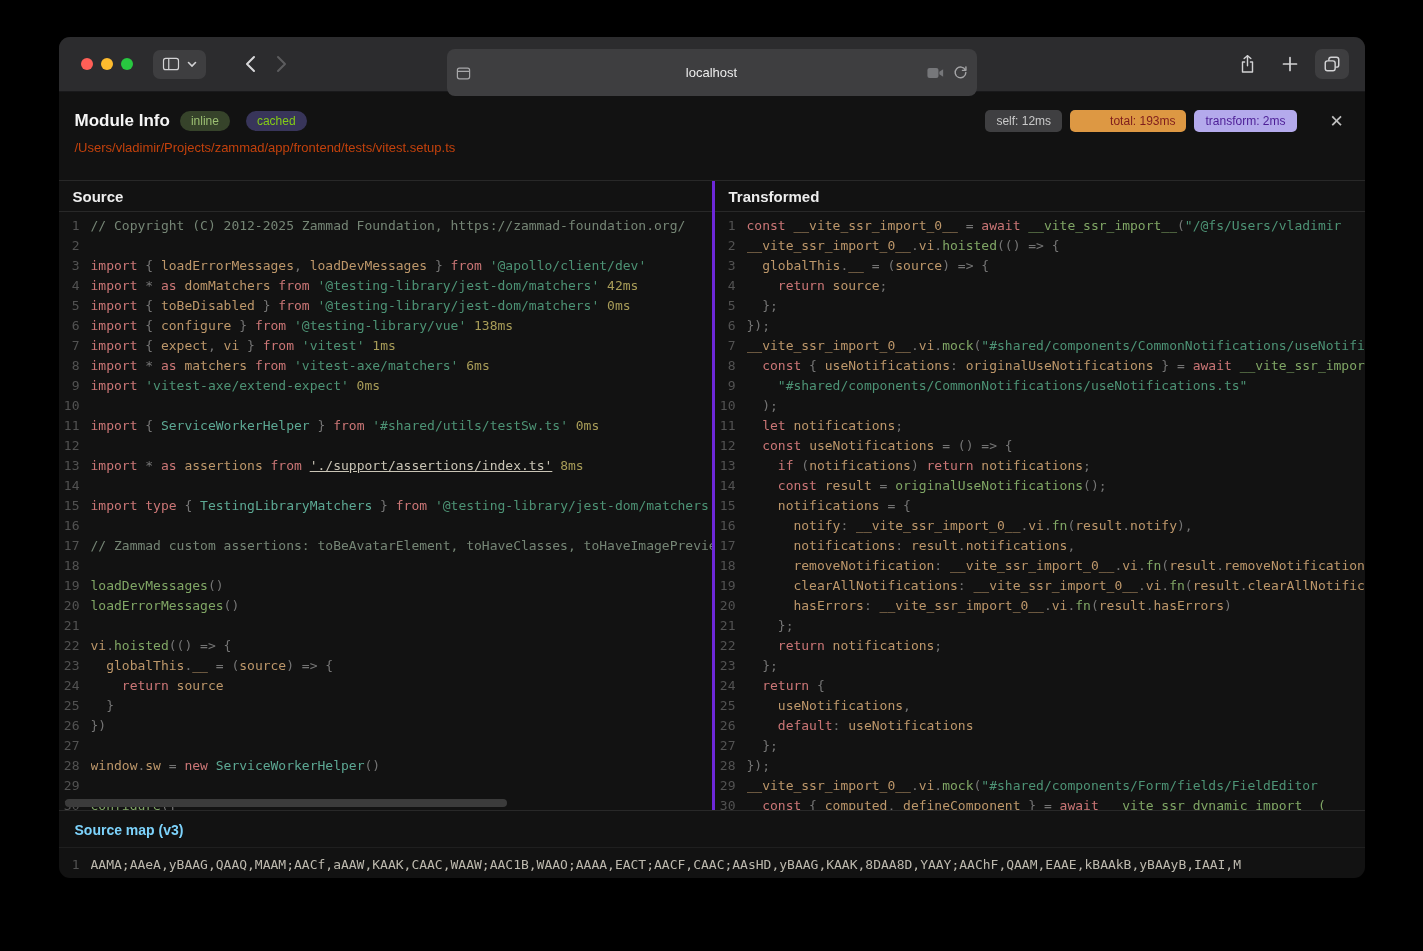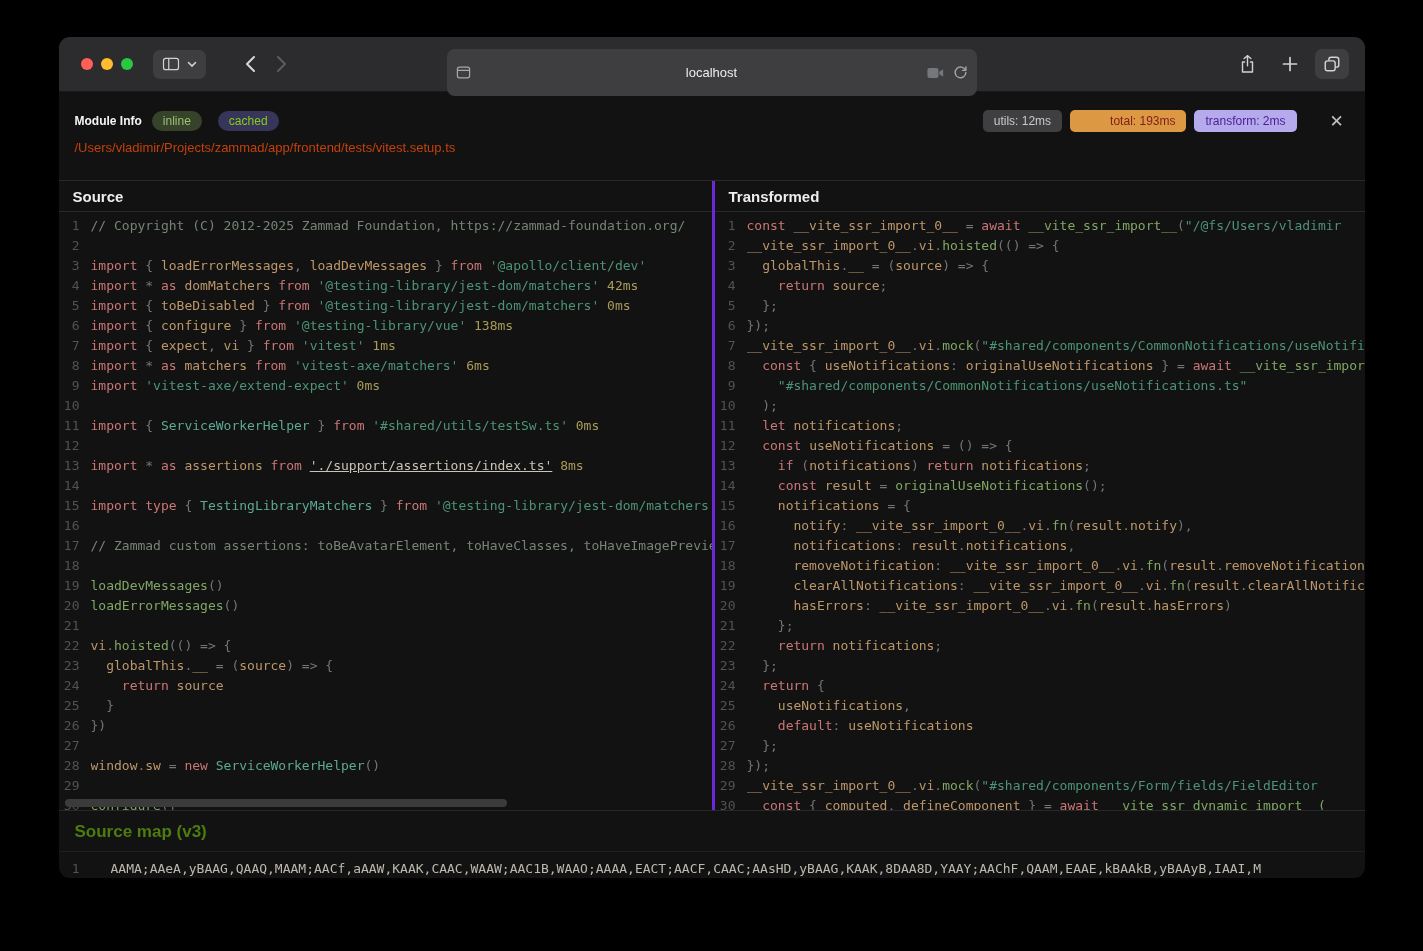--- a/index.html
+++ b/index.html
@@ -27,41 +27,41 @@
     display:flex; align-items:center; gap:7px; color:#d2d2d4; margin-right:28px; cursor:default;
   }
   .nav-btn {
     background:none; border:none; width:32px; height:32px; padding:0;
     display:flex; align-items:center; justify-content:center; color:#d8d8da; cursor:default;
   }
   .nav-btn.disabled { color:#5c5c5e; }
   .url-field {
     position:absolute; left:50%; transform:translateX(-50%); top:12px;
     width:530px; height:47px; background:#3e3e40; border-radius:8px;
-    display:flex; align-items:center; padding:16px 9px;
+    display:flex; align-items:flex-end; padding:16px 9px;
   }
   .url-text {
     position:absolute; left:0; right:0; text-align:center;
     font-size:13px; color:#ededed; pointer-events:none;
   }
   .page-settings { color:#a8a8aa; z-index:1; display:flex; }
   .url-right { margin-left:auto; display:flex; gap:9px; align-items:center; z-index:1; }
   .cam-ic { color:#76777a; display:flex; }
   .refresh-ic { color:#a4a4a6; display:flex; }
   .toolbar-right { margin-left:auto; display:flex; gap:8px; align-items:center; padding-right:4px; }
   .tb-btn {
     width:34px; height:30px; border:none; background:none; border-radius:7px;
     display:flex; align-items:center; justify-content:center; color:#d2d2d4; padding:0; cursor:default;
   }
   .tb-btn.tabs-btn { background:#3e3e40; }
   
   .page { flex:1; display:flex; flex-direction:column; min-height:0; }
   .module-header { padding:17px 16px 13px 16px; flex:none; }
   .title-row { display:flex; align-items:center; gap:10px; }
-  .page-title { font-size:12px; font-weight:700; color:#f5f5f5; margin:0; }
+  .page-title { font-size:17px; font-weight:700; color:#f5f5f5; margin:0; }
   .badge { font-size:12px; padding:3px 11px; border-radius:10px; font-weight:500; line-height:14px; }
   .metrics { margin-left:auto; display:flex; gap:8px; }
   .metric { font-size:12px; padding:4px 11px; border-radius:5px; font-weight:500; line-height:14px; }
   .close-btn {
     margin-left:18px; background:none; border:none; color:#bfbfbf;
     font-size:17px; width:24px; height:24px; line-height:1; padding:0; cursor:default;
   }
   .file-path { margin-top:7px; font-size:13px; color:#c2410c; }
   
   .panels { display:grid; grid-template-columns:1fr 1fr; border-top:1px solid #282828; flex:none;margin-top:12px; }
@@ -87,27 +87,27 @@
   .tok-d { color:var(--tok-d); }
   .tok-c { color:var(--tok-c); }
   .tok-m { color:var(--tok-m); }
   .tok-l { color:var(--tok-l); text-decoration:underline; cursor:pointer; }
   .hscroll {
     position:absolute; left:6px; bottom:3px; width:442px; height:8px;
     border-radius:4px; background:#3b3b3b;
   }
   
   .sourcemap { border-top:1px solid #282828; flex:1; min-height:0; }
-  .sm-title { padding:11px 16px 9px; font-size:17px; font-weight:700; color:#4d7c0f; }
+  .sm-title { padding:11px 16px 9px; font-size:14px; font-weight:700; color:#7dd3fc; }
   .sm-row {
     display:flex; border-top:1px solid #1f1f1f; padding-top:7px;
     font-family:"DejaVu Sans Mono","Liberation Mono",monospace; font-size:13px; line-height:20px;
     white-space:pre; overflow:hidden;
   }
-  .sm-text { color:#bdb9ae; overflow:hidden;margin-left:20px; }
+  .sm-text { color:#bdb9ae; overflow:hidden; }
   svg { display:block; }
 </style>
 </head>
 <body>
 
 <div class="window">
 
   <div class="toolbar">
     <div class="traffic-lights">
       <span class="tl" style="background: rgb(255, 95, 87);"></span>
@@ -199,21 +199,21 @@
   <div class="page">
 
     <div class="module-header">
       <div class="title-row">
         <h1 class="page-title">Module Info</h1>
         <div class="badges" style="display:flex;gap:16px;">
             <span class="badge" style="background: rgb(54, 67, 42); color: rgb(156, 191, 114);">inline</span>
             <span class="badge" style="background: rgb(56, 53, 90); color: #84cc16;">cached</span>
           </div>
         <div class="metrics">
-            <span class="metric" style="background: rgb(63, 63, 65); color: rgb(201, 201, 201);">utils: 12ms</span>
+            <span class="metric" style="background: rgb(63, 63, 65); color: rgb(201, 201, 201);">self: 12ms</span>
             <span class="metric" style="background: rgb(221, 152, 67); color: #7f1d1d; padding-left: 40px;">total: 193ms</span>
             <span class="metric" style="background: rgb(180, 170, 236); color: #4c1d95;">transform: 2ms</span>
           </div>
         <button class="close-btn">✕</button>
       </div>
       <div class="file-path">/Users/vladimir/Projects/zammad/app/frontend/tests/vitest.setup.ts</div>
     </div>
 
     <div class="panels">
       <section class="panel">

